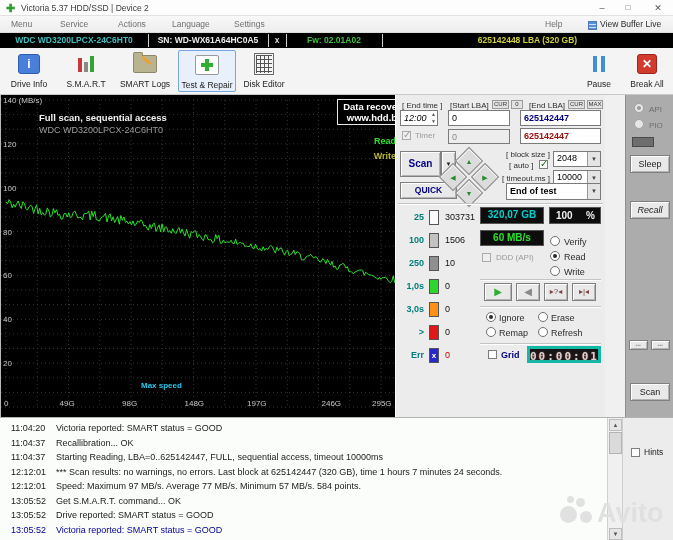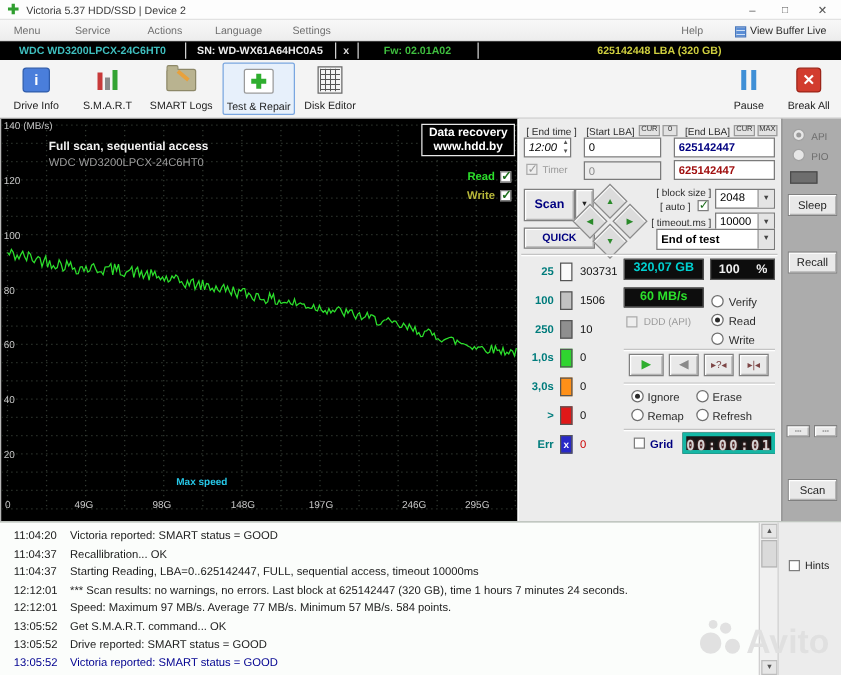--- a/index.html
+++ b/index.html
@@ -70,21 +70,21 @@
   .inp { background:#fff; border:1px solid #7b7b7b; font-size:9px; line-height:14px; padding:0 3px; }
   .drop { position:absolute; background:#fff; border:1px solid #7b7b7b; font-size:9px; }
   .drop .dval { position:absolute; left:3px; top:1px; }
   .drop .darr { position:absolute; right:0; top:0; bottom:0; width:13px; background:#e4e4e4;
     border-left:1px solid #9a9a9a; text-align:center; font-size:6px; color:#444; line-height:14px; }
   .lab { position:absolute; font-size:8px; color:#2c2c2c; white-space:nowrap; }
   .tinybtn { position:absolute; height:9px; background:#e2e2e2; border:1px solid #9a9a9a;
     font-size:6px; line-height:7px; text-align:center; color:#333; }
 
   
-  #panel { position:absolute; left:414px; top:95px; width:210px; height:322px; background:#ececec;
+  #panel { position:absolute; left:395px; top:95px; width:210px; height:322px; background:#ececec;
     border-left:1px solid #fff; }
   .lcd { position:absolute; background:#0d0d0d; border:1px solid #555; font-weight:bold;
     font-size:10px; line-height:14px; text-align:center; }
   .diamond { position:absolute; width:20px; height:20px; transform:rotate(45deg);
     background:#dcdcdc; border:1px solid #8a8a8a; box-shadow:inset 1px 1px 0 #f8f8f8; }
   .diamond span { position:absolute; inset:0; transform:rotate(-45deg); color:#2a8a2a;
     font-size:7px; text-align:center; line-height:19px; }
   .counter-row { position:absolute; left:0; height:16px; }
   .clabel { position:absolute; left:0; width:28px; text-align:right; font-size:9px;
     font-weight:bold; color:#007c7c; top:2px; }
@@ -436,21 +436,21 @@
 
   </div>
 
   <div id="side">
     <span class="radio dis sel" style="position:absolute; left:8px; top:8px;"></span>
     <span class="side-lab" style="left:23px; top:10px;">API</span>
     <span class="radio dis" style="position:absolute; left:8px; top:24px;"></span>
     <span class="side-lab" style="left:23px; top:26px;">PIO</span>
     <div style="position:absolute; left:6px; top:42px; width:22px; height:10px; background:#6e6e6e; border:1px solid #4a4a4a;"></div>
     <div class="btn3d sbtn" style="top:60px;">Sleep</div>
-    <div class="btn3d sbtn" style="top:106px;">Recall</div>
+    <div class="btn3d sbtn" style="top:106px;font-style:italic;">Recall</div>
     <div class="btn3d" style="position:absolute; left:3px; top:245px; width:19px; height:10px; font-size:5px; color:#9a9a9a; line-height:9px;">▪▪▪</div>
     <div class="btn3d" style="position:absolute; left:25px; top:245px; width:19px; height:10px; font-size:5px; color:#9a9a9a; line-height:9px;">▪▪▪</div>
     <div class="btn3d sbtn" style="top:288px;">Scan</div>
   </div>
 
   <div id="logarea">
     <div id="log-list">
         <div class="log-row" style="top: 5px; color: rgb(26, 26, 26);">
           <span class="log-time">11:04:20</span>
           <span class="log-msg">Victoria reported: SMART status = GOOD</span>

